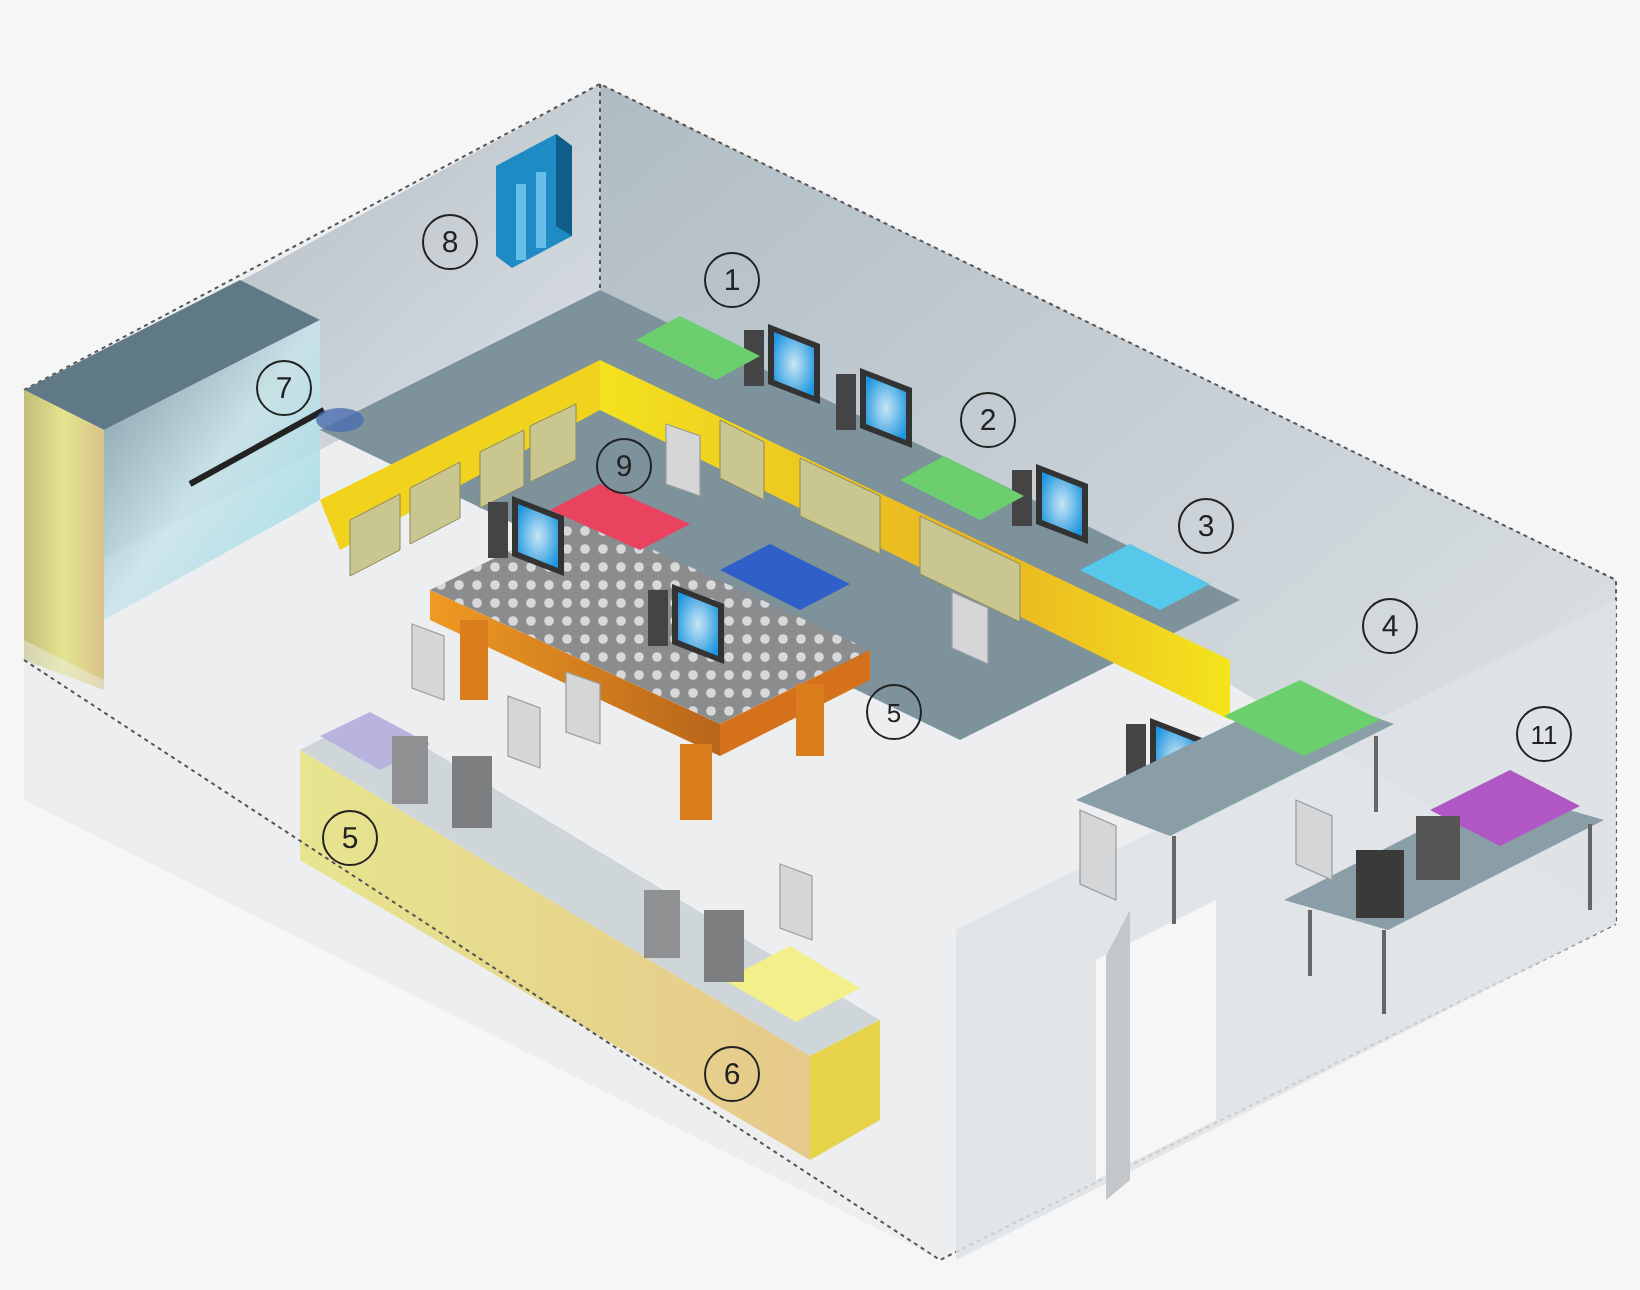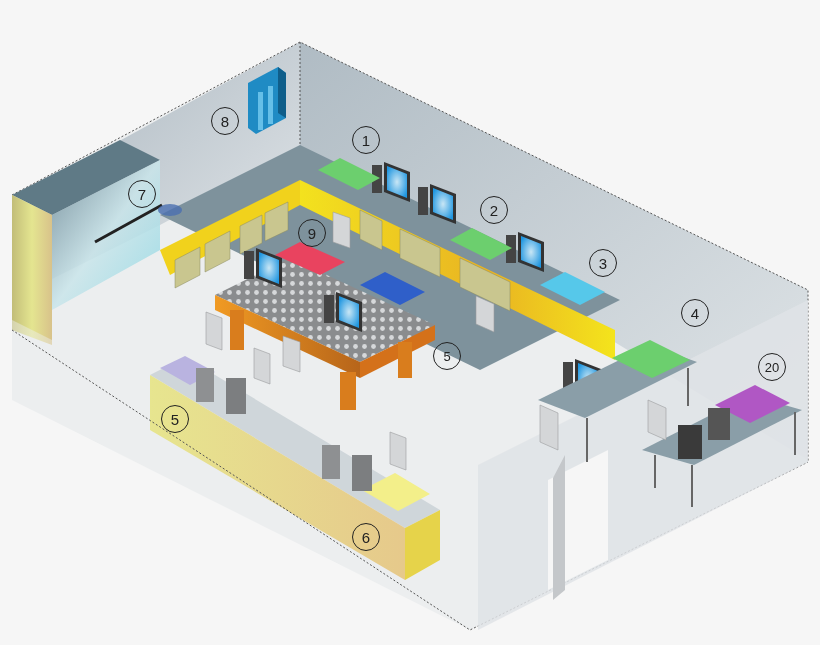--- a/index.html
+++ b/index.html
@@ -196,14 +196,14 @@
 <div class="callout" style="left:352px;top:126px">1</div>
 <div class="callout" style="left:480px;top:196px">2</div>
 <div class="callout" style="left:589px;top:249px">3</div>
 <div class="callout" style="left:681px;top:299px">4</div>
 <div class="callout" style="left:161px;top:405px">5</div>
 <div class="callout" style="left:352px;top:523px">6</div>
 <div class="callout" style="left:128px;top:180px">7</div>
 <div class="callout" style="left:211px;top:107px">8</div>
 <div class="callout" style="left:298px;top:219px">9</div>
 <div class="callout two" style="left:433px;top:342px">5</div>
-<div class="callout two" style="left:758px;top:353px">20</div>
+<div class="callout two" style="left:758px;top:353px">11</div>
 </div>
 
 </body></html>

